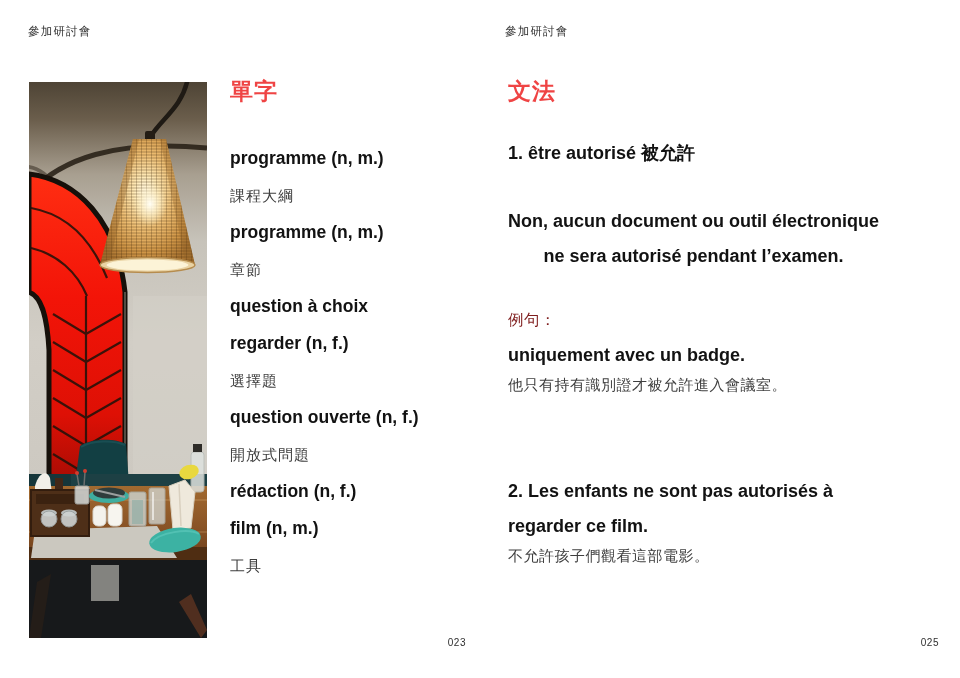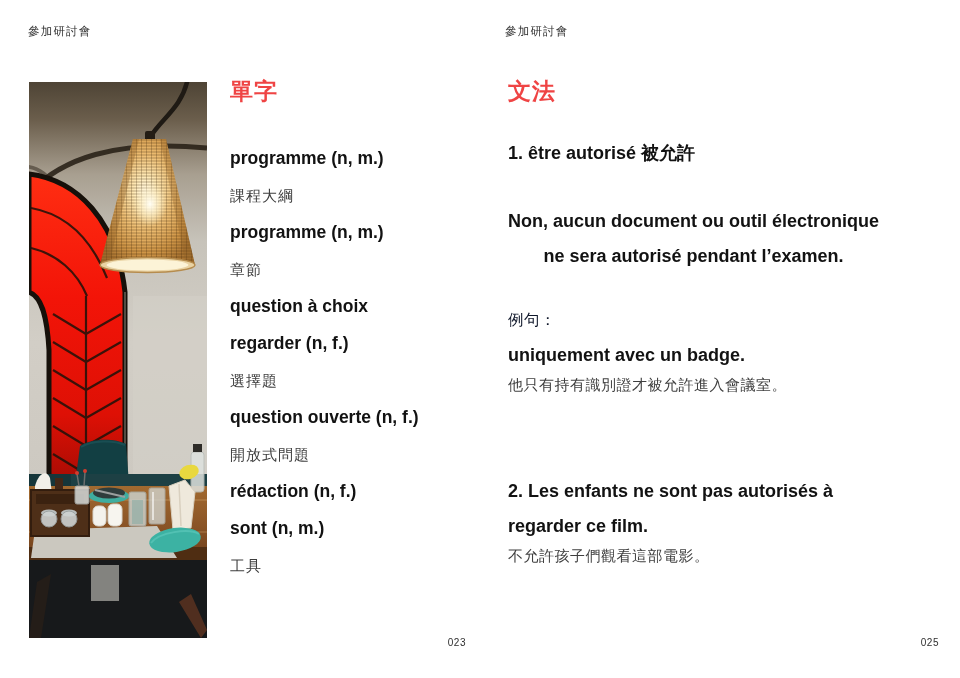--- a/index.html
+++ b/index.html
@@ -11,21 +11,21 @@
   }
   .abs{position:absolute;}
   .hdr{font-size:11.5px;font-weight:500;color:#2e2e2e;letter-spacing:1.2px;}
   .title{font-size:23px;font-weight:700;color:#ef4444;letter-spacing:1px;}
   .photo{left:29px;top:82px;width:178px;height:556px;overflow:hidden;}
   .vocab{left:230px;top:140px;width:270px;}
   .vocab-word{font-size:17.5px;font-weight:700;line-height:37px;color:#121212;}
   .vocab-gloss{font-size:15px;line-height:37px;color:#3e3e3e;letter-spacing:1px;}
   .fr{font-size:18px;font-weight:700;line-height:35px;color:#121212;}
   .zh{font-size:15px;line-height:24px;color:#3f3f3f;letter-spacing:0.5px;}
-  .exlabel{font-size:15.5px;color:#0f172a;letter-spacing:0.5px;}
+  .exlabel{font-size:15.5px;color:#7f1d1d;letter-spacing:0.5px;}
   .pagenum{font-size:10px;color:#2f2f2f;width:40px;text-align:right;letter-spacing:0.5px;}
 </style>
 </head>
 <body>
 
 <div class="abs hdr" style="left:28px;top:24px;">參加研討會</div>
 
 <div class="abs photo">
 <svg width="178" height="556" viewBox="0 0 178 556" xmlns="http://www.w3.org/2000/svg">
   <defs>
@@ -158,21 +158,21 @@
     <div class="vocab-gloss">選擇題</div>
   </div>
   <div>
     <div class="vocab-word">question ouverte (n, f.)</div>
     <div class="vocab-gloss">開放式問題</div>
   </div>
   <div>
     <div class="vocab-word">rédaction (n, f.)</div>
   </div>
   <div>
-    <div class="vocab-word">sont (n, m.)</div>
+    <div class="vocab-word">film (n, m.)</div>
     <div class="vocab-gloss">工具</div>
   </div>
 </div>
 
 <div class="abs pagenum" style="left:426px;top:637px;">023</div>
 
 <div class="abs hdr" style="left:505px;top:24px;">參加研討會</div>
 
 <div class="abs title" style="left:508px;top:76px;">文法</div>
 

